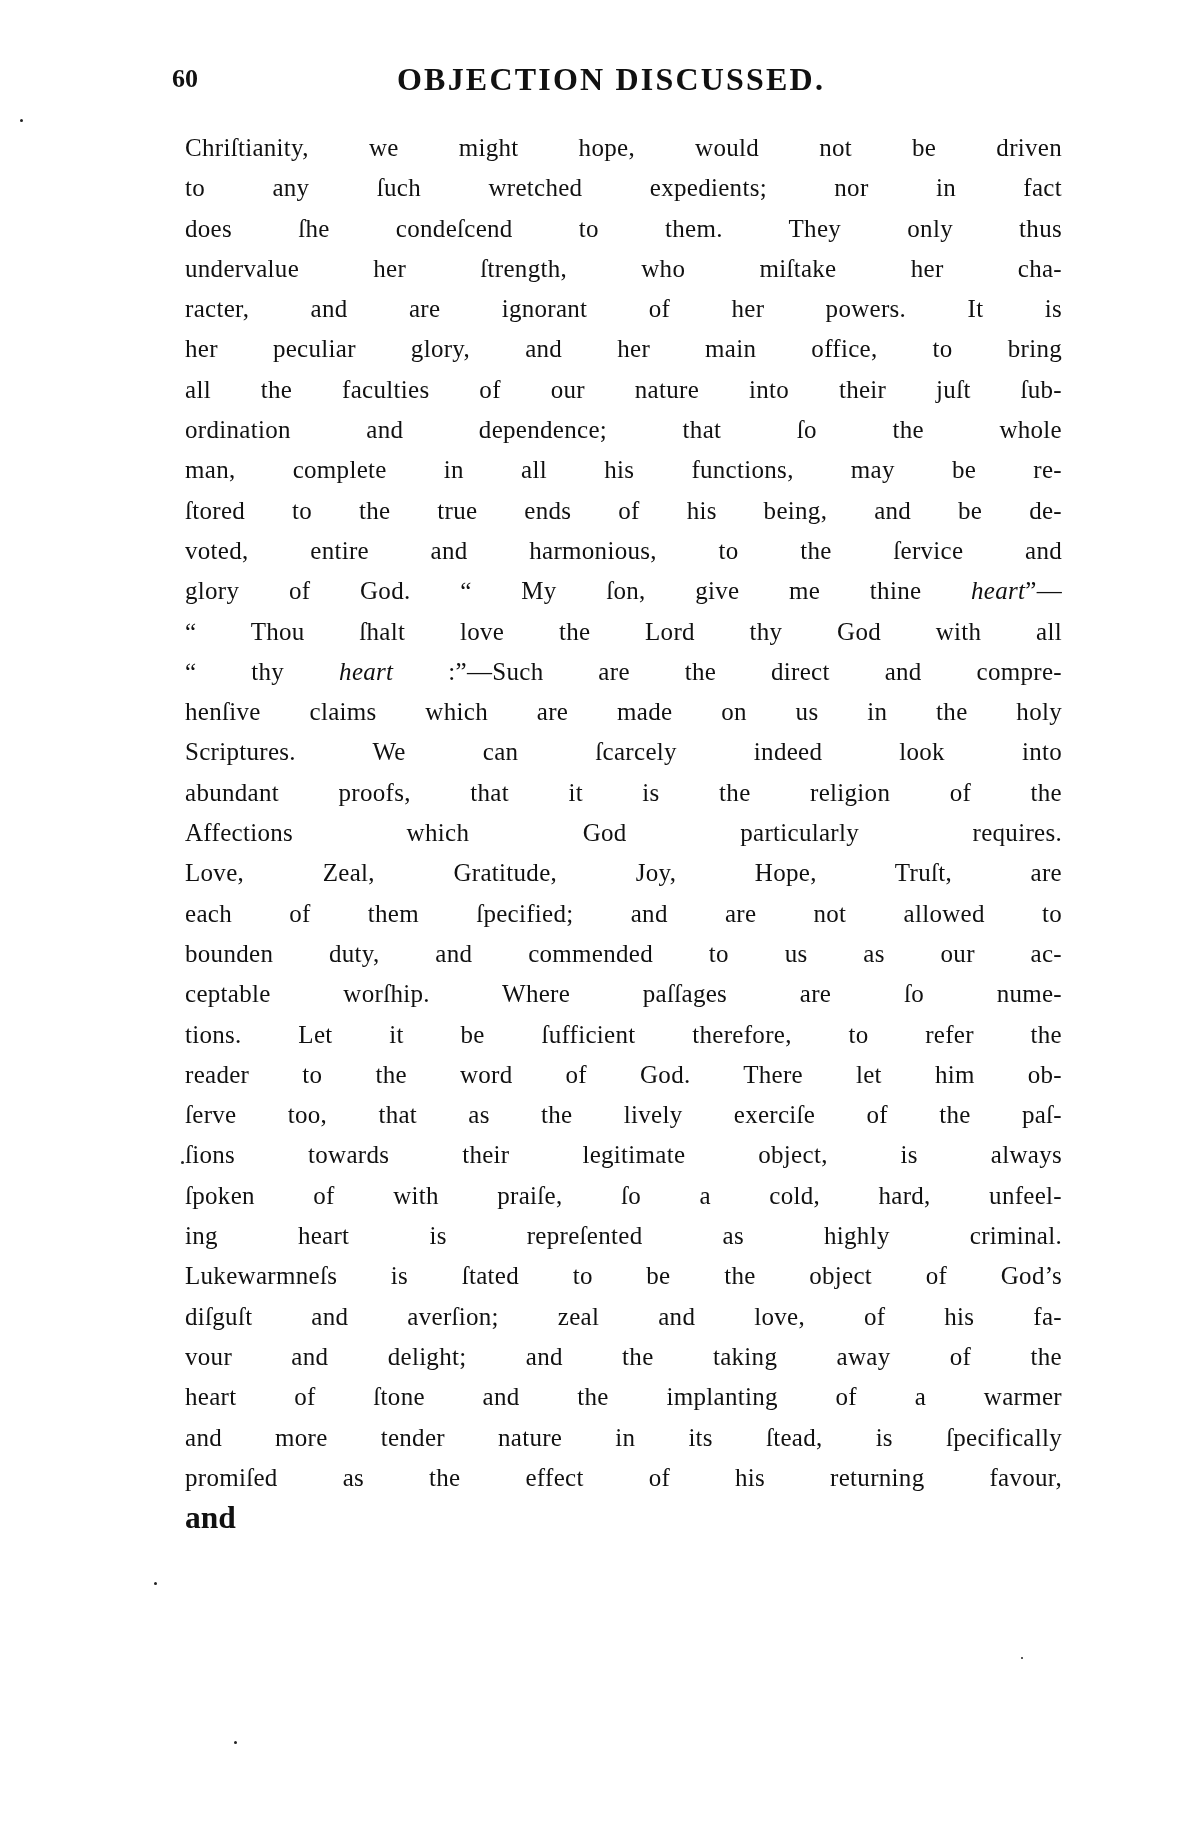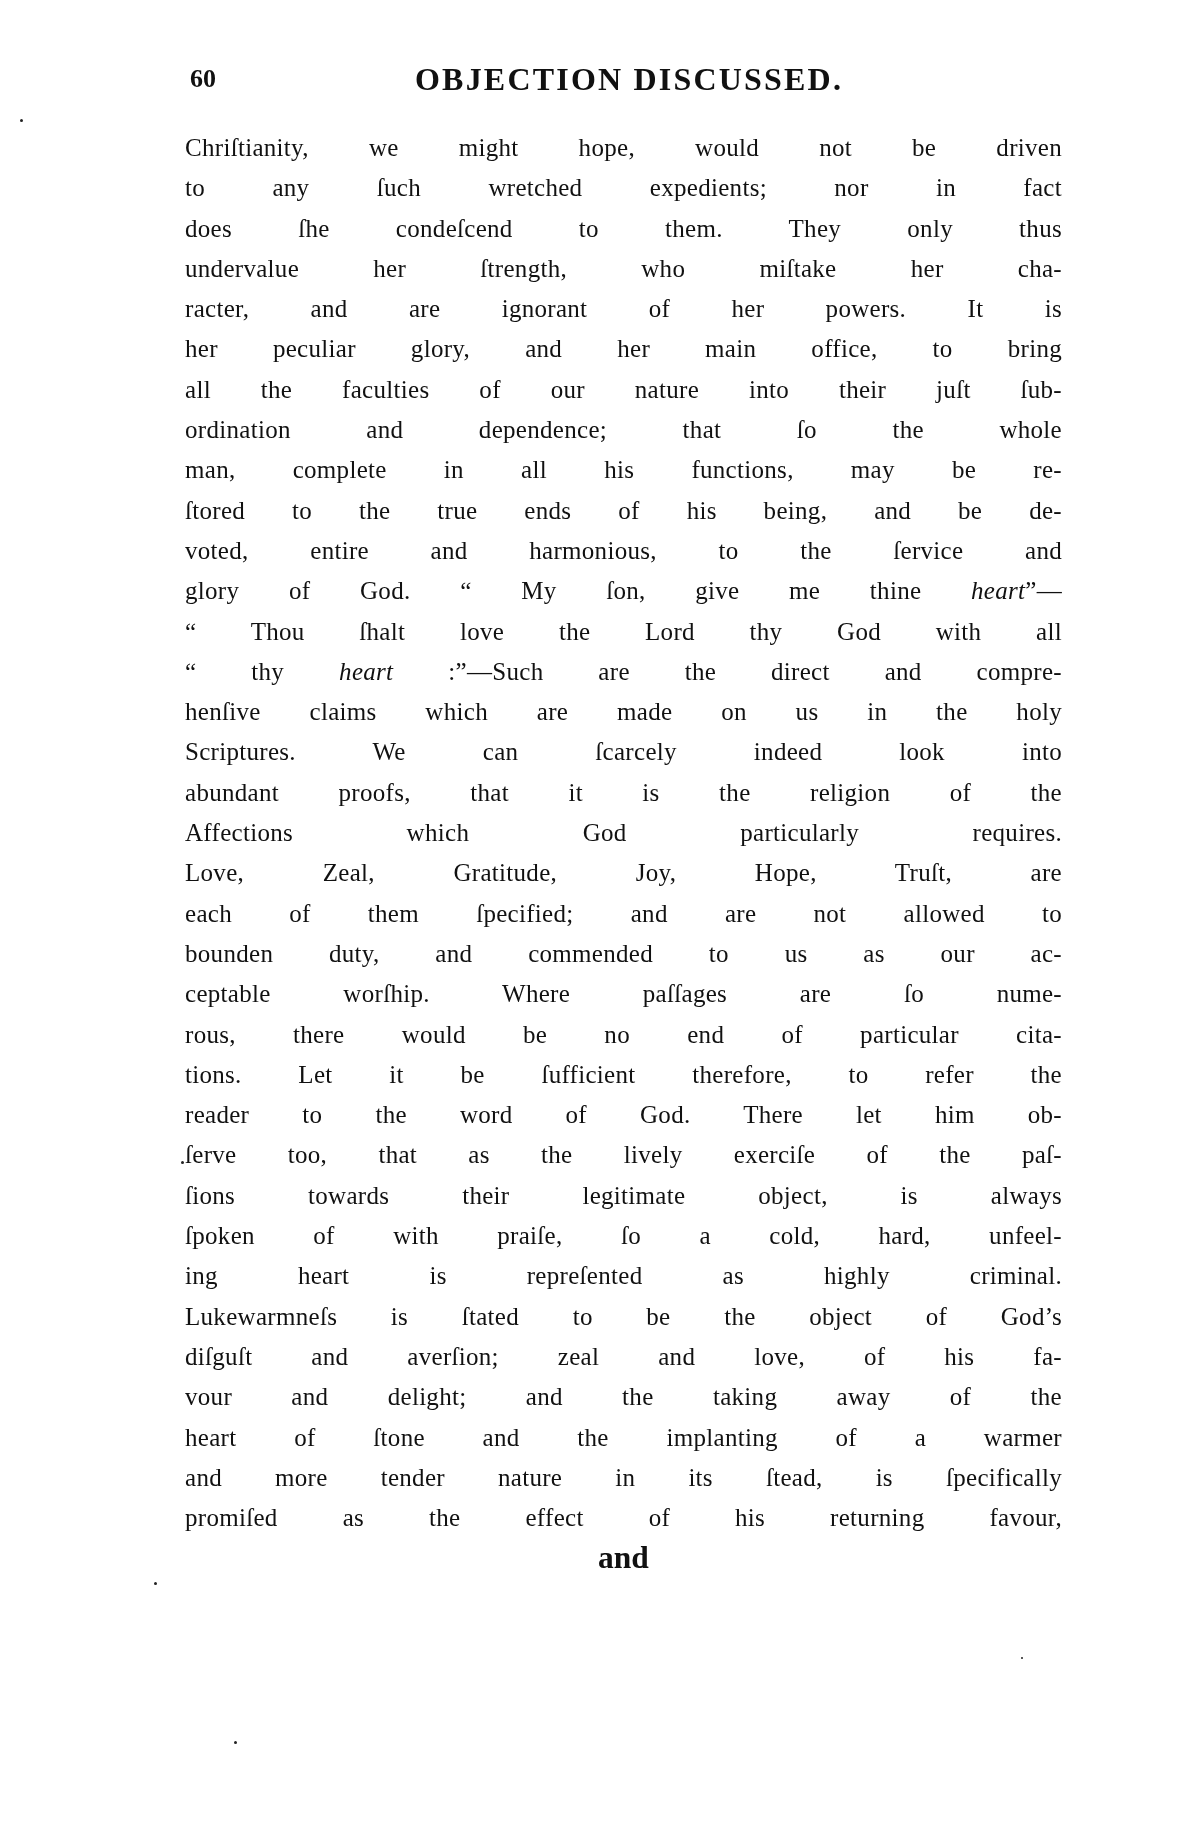--- a/index.html
+++ b/index.html
@@ -16,21 +16,21 @@
       font-family: "Liberation Serif", "DejaVu Serif", serif;
     }
     .page {
       position: absolute;
       left: 0; top: 0;
       width: 1184px;
       height: 1824px;
     }
     .running-head {
       position: absolute;
-      left: 190px;
+      left: 172px;
       top: 62px;
       width: 882px;
       height: 34px;
     }
     .page-number {
       position: absolute;
       left: 0;
       top: 0;
       font-size: 26px;
       line-height: 34px;
@@ -70,21 +70,21 @@
       white-space: normal;
     }
     .line em {
       font-style: italic;
     }
     .catchword {
       display: block;
       height: 40.3px;
       line-height: 40.3px;
       font-size: 31.5px;
-      text-align: center;
+      text-align: left;
       font-weight: bold;
     }
     .speck {
       position: absolute;
       width: 3px;
       height: 3px;
       background: #222;
       border-radius: 50%;
     }
   </style>
@@ -114,21 +114,20 @@
     <span class="line">“ Thou ſhalt love the Lord thy God with all</span>
     <span class="line short"><span>“ thy</span> <em>heart</em> <span>:”—Such are the direct and compre-</span></span>
     <span class="line">henſive claims which are made on us in the holy</span>
     <span class="line">Scriptures. We can ſcarcely indeed look into</span>
     <span class="line">abundant proofs, that it is the religion of the</span>
     <span class="line">Affections which God particularly requires.</span>
     <span class="line">Love, Zeal, Gratitude, Joy, Hope, Truſt, are</span>
     <span class="line">each of them ſpecified; and are not allowed to</span>
     <span class="line">bounden duty, and commended to us as our ac-</span>
     <span class="line">ceptable worſhip. Where paſſages are ſo nume-</span>
-    <span class="line">rous, there would be no end of particular cita-</span>
     <span class="line">tions. Let it be ſufficient therefore, to refer the</span>
     <span class="line">reader to the word of God. There let him ob-</span>
     <span class="line">ſerve too, that as the lively exerciſe of the paſ-</span>
     <span class="line">ſions towards their legitimate object, is always</span>
     <span class="line">ſpoken of with praiſe, ſo a cold, hard, unfeel-</span>
     <span class="line">ing heart is repreſented as highly criminal.</span>
     <span class="line">Lukewarmneſs is ſtated to be the object of God’s</span>
     <span class="line">diſguſt and averſion; zeal and love, of his fa-</span>
     <span class="line">vour and delight; and the taking away of the</span>
     <span class="line">heart of ſtone and the implanting of a warmer</span>

